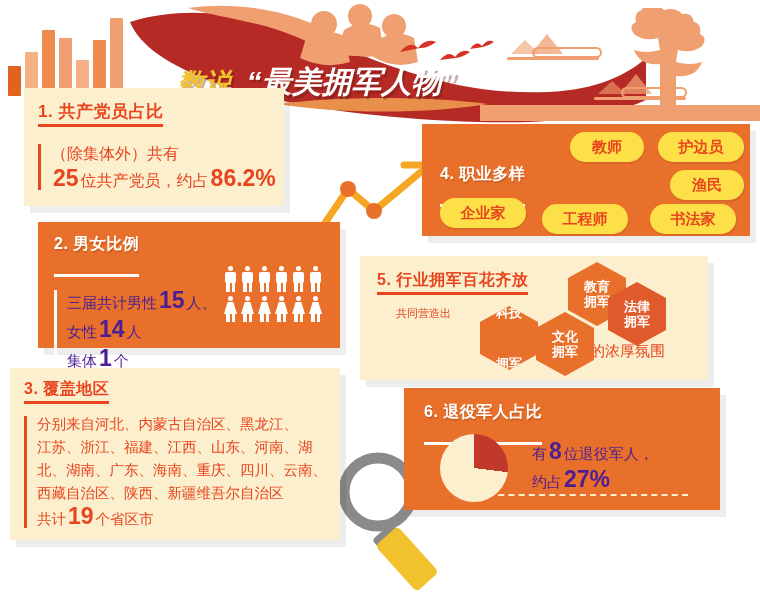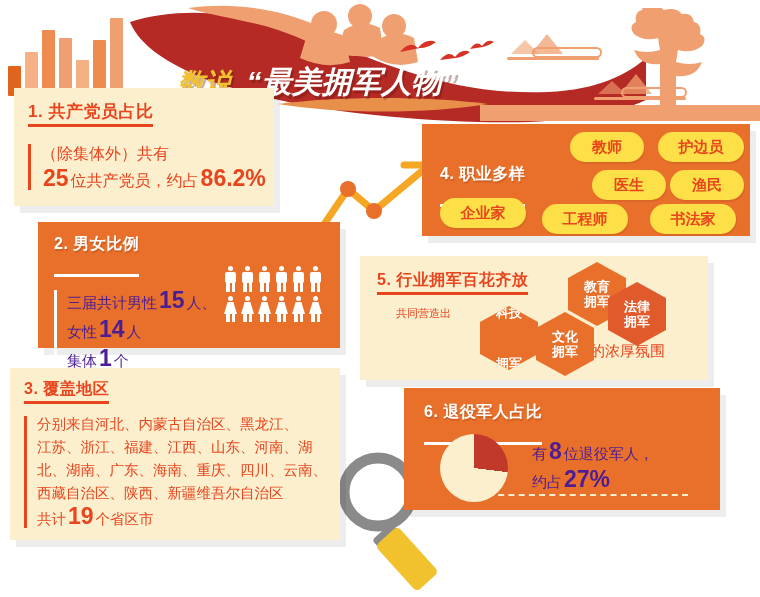--- a/index.html
+++ b/index.html
@@ -56,21 +56,21 @@
   .body-block:before{content:"";position:absolute;left:0;top:3px;bottom:3px;width:3px;}
   .cream .body-block:before{background:#E8451E;}
   .orange .body-block:before{background:#ffffff;}
 
   .line{white-space:nowrap;}
   .cream .line{color:#E8451E;}
   .orange .line{color:#4c1d95;}
   .num{font-weight:bold;font-size:23px;padding:0 2px;letter-spacing:0px;}
 
   
-  #p1{left:14px;top:88px;width:260px;height:118px;padding:12px 14px;}
+  #p1{left:24px;top:88px;width:260px;height:118px;padding:12px 14px;}
   #p1 .ptitle{font-size:17px;}
   #p1 .body-block{margin-top:14px;}
   #p1 .line{font-size:16px;line-height:25px;}
 
   
   #p2{left:38px;top:222px;width:302px;height:126px;padding:12px 16px;}
   #p2 .ptitle{font-size:16px;}
   #p2 .body-block{margin-top:10px;}
   #p2 .line{font-size:15px;line-height:26px;}
   #people{position:absolute;right:12px;top:44px;width:105px;}
@@ -314,21 +314,20 @@
       <div class="line">
         <span>共计</span><span class="num">19</span><span>个省区市</span>
       </div>
     </div>
   </div>
 
   <div class="panel orange" id="p4">
     <div class="ptitle">4. 职业多样</div>
   <div class="pill" style="left: 148px; top: 8px; width: 74px;">教师</div>
       <div class="pill" style="left: 236px; top: 8px; width: 86px;">护边员</div>
-      <div class="pill" style="left: 170px; top: 46px; width: 74px;">医生</div>
       <div class="pill" style="left: 248px; top: 46px; width: 74px;">渔民</div>
       <div class="pill" style="left: 18px; top: 74px; width: 86px;">企业家</div>
       <div class="pill" style="left: 120px; top: 80px; width: 86px;">工程师</div>
       <div class="pill" style="left: 228px; top: 80px; width: 86px;">书法家</div>
     </div>
 
   <div class="panel cream" id="p5">
     <div class="ptitle">5. 行业拥军百花齐放</div>
     <div class="sub">共同营造出</div>
     <div class="tail">的浓厚氛围</div>

